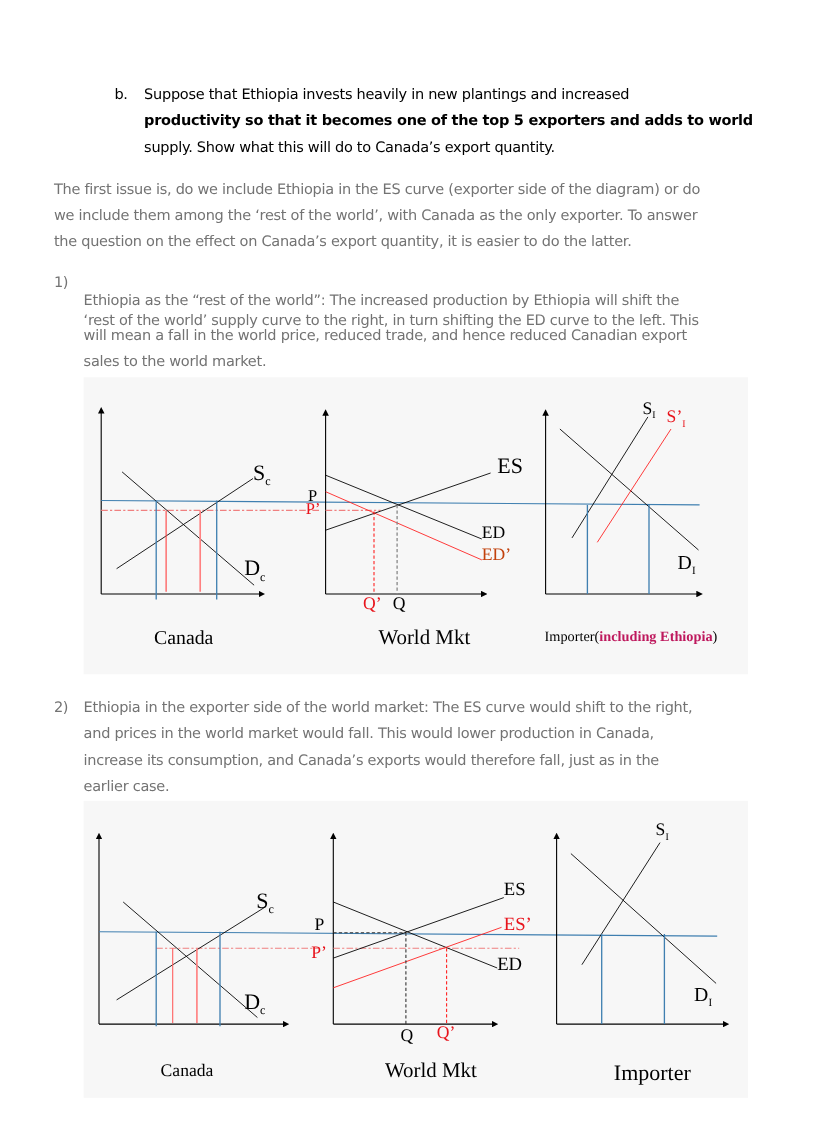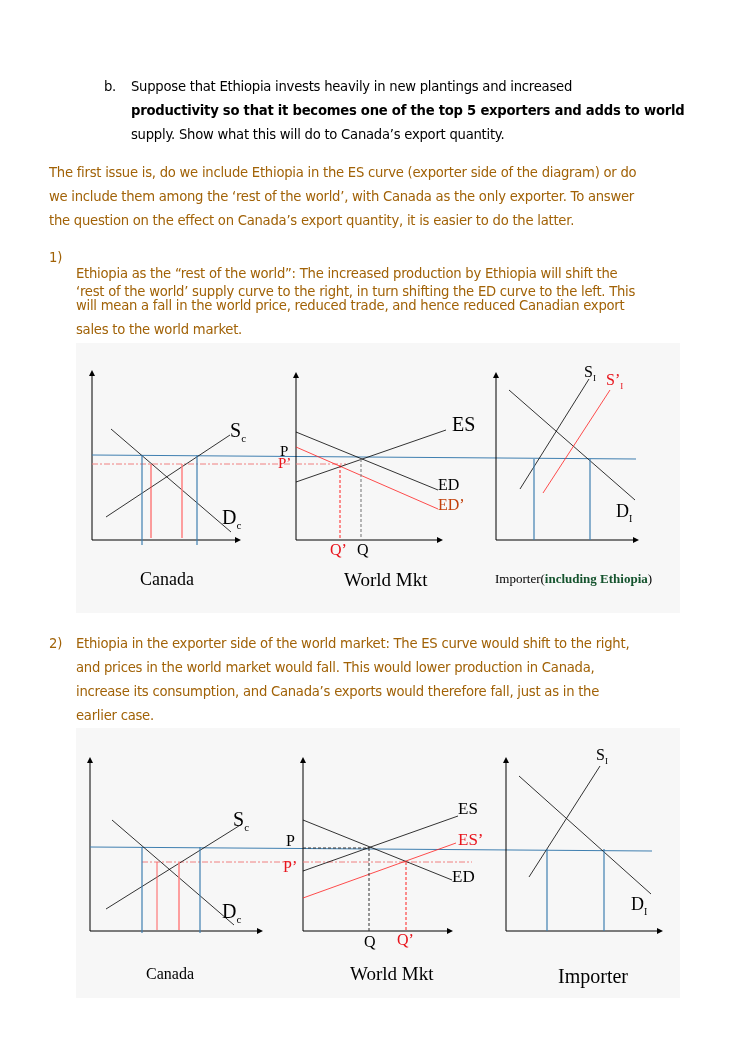--- a/index.html
+++ b/index.html
@@ -1,21 +1,21 @@
 <!DOCTYPE html>
 <html><head>
 <meta charset="utf-8">
 <style>
   html, body { margin:0; padding:0; background:#ffffff; }
   body { width:740px; height:1040px; position:relative; overflow:hidden;
          font-family:"DejaVu Sans", sans-serif; }
   .txt { position:absolute; font-family:"DejaVu Sans", sans-serif; font-size:13.2px;
          line-height:24px; letter-spacing:-0.25px; white-space:nowrap; }
   .black { color:#000; }
-  .red { color:#a16207; }
+  .red { color:#737373; }
   .num { position:absolute; }
   .fig { position:absolute; left:76px; width:604px; height:270px; background:#f7f7f7; }
   .fig svg { position:absolute; left:0; top:0; }
   .serif { font-family:"Liberation Serif", "DejaVu Serif", serif; }
 </style>
 </head>
 <body>
 
 <div class="txt black" style="left:104px;top:75px;">b.</div>
 <div class="txt black" style="left:131px;top:75px;">Suppose that Ethiopia invests heavily in new plantings and increased</div>
@@ -99,21 +99,21 @@
   <div class="num serif" style="left:376px;top:70px;font-size:20px;">ES</div>
   <div class="num serif" style="left:362px;top:133px;font-size:16px;">ED</div>
   <div class="num serif" style="left:362px;top:153px;font-size:16px;color:#c2410c;">ED’</div>
   <div class="num serif" style="left:254px;top:198px;font-size:16px;color:#e8141c;">Q’</div>
   <div class="num serif" style="left:281px;top:198px;font-size:16px;">Q</div>
   <div class="num serif" style="left:268px;top:226px;font-size:19px;">World Mkt</div>
 
   <div class="num serif" style="left:508px;top:20px;font-size:16px;"><span>S</span><sub style="font-size:9px">I</sub></div>
   <div class="num serif" style="left:530px;top:28px;font-size:16px;color:#e8141c;"><span>S’</span><sub style="font-size:9px">I</sub></div>
   <div class="num serif" style="left:540px;top:158px;font-size:18px;"><span>D</span><sub style="font-size:10px">I</sub></div>
-  <div class="num serif" style="left:419px;top:228px;font-size:13px;"><span>Importer(</span><b style="color:#14532d">including Ethiopia</b><span>)</span></div>
+  <div class="num serif" style="left:419px;top:228px;font-size:13px;"><span>Importer(</span><b style="color:#be185d">including Ethiopia</b><span>)</span></div>
 </div>
 
 <div class="txt red" style="left:49px;top:632px;">2)</div>
 <div class="txt red" style="left:76px;top:632px;">Ethiopia in the exporter side of the world market: The ES curve would shift to the right,</div>
 <div class="txt red" style="left:76px;top:656px;">and prices in the world market would fall. This would lower production in Canada,</div>
 <div class="txt red" style="left:76px;top:680px;">increase its consumption, and Canada’s exports would therefore fall, just as in the</div>
 <div class="txt red" style="left:76px;top:704px;">earlier case.</div>
 
 <div class="fig" style="top:728px;">
   <svg width="604" height="270" viewBox="0 0 604 270">

